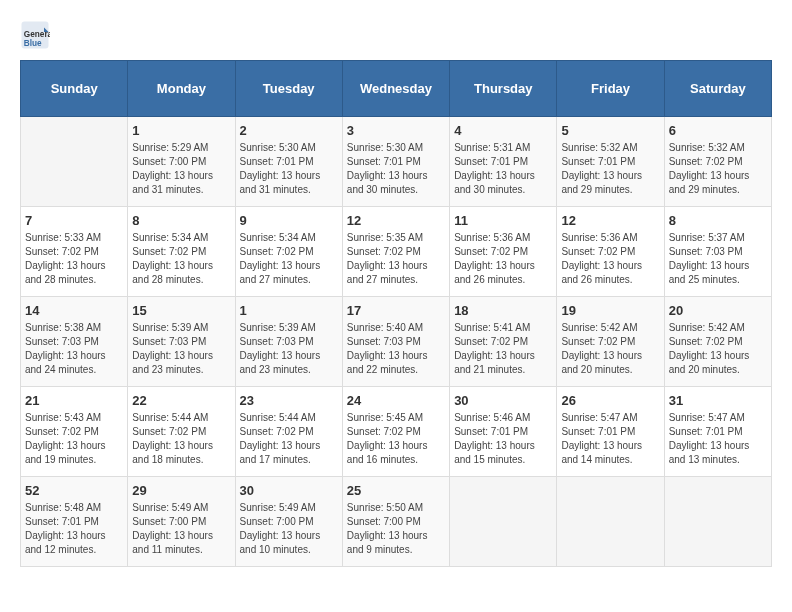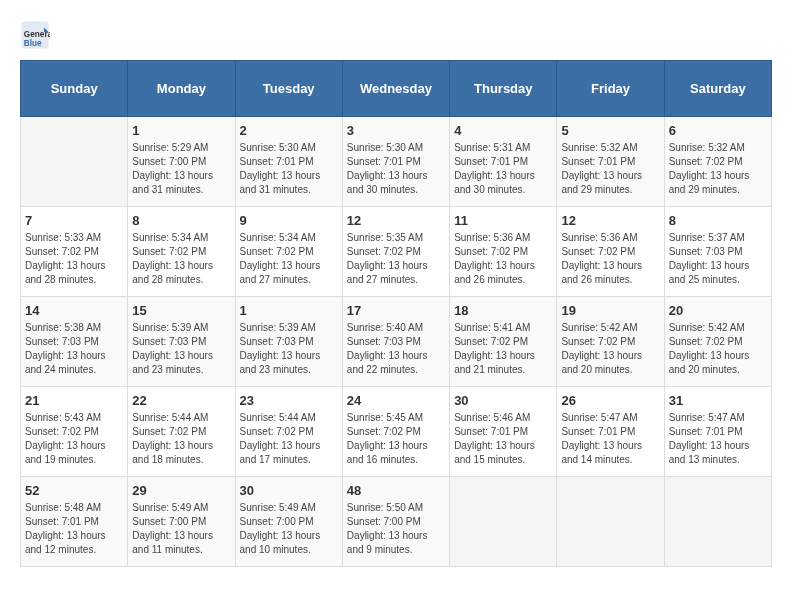--- a/index.html
+++ b/index.html
@@ -254,21 +254,21 @@
         </td>
         <td>
           <span class="day-number">29</span>
           <div class="day-info">Sunrise: 5:49 AM<br>Sunset: 7:00 PM<br>Daylight: 13 hours<br>and 11 minutes.</div>
         </td>
         <td>
           <span class="day-number">30</span>
           <div class="day-info">Sunrise: 5:49 AM<br>Sunset: 7:00 PM<br>Daylight: 13 hours<br>and 10 minutes.</div>
         </td>
         <td>
-          <span class="day-number">48</span>
+          <span class="day-number">25</span>
           <div class="day-info">Sunrise: 5:50 AM<br>Sunset: 7:00 PM<br>Daylight: 13 hours<br>and 9 minutes.</div>
         </td>
         <td class="empty-cell"></td>
         <td class="empty-cell"></td>
         <td class="empty-cell"></td>
       </tr>
     </tbody>
 </table>
 
 </body></html>

